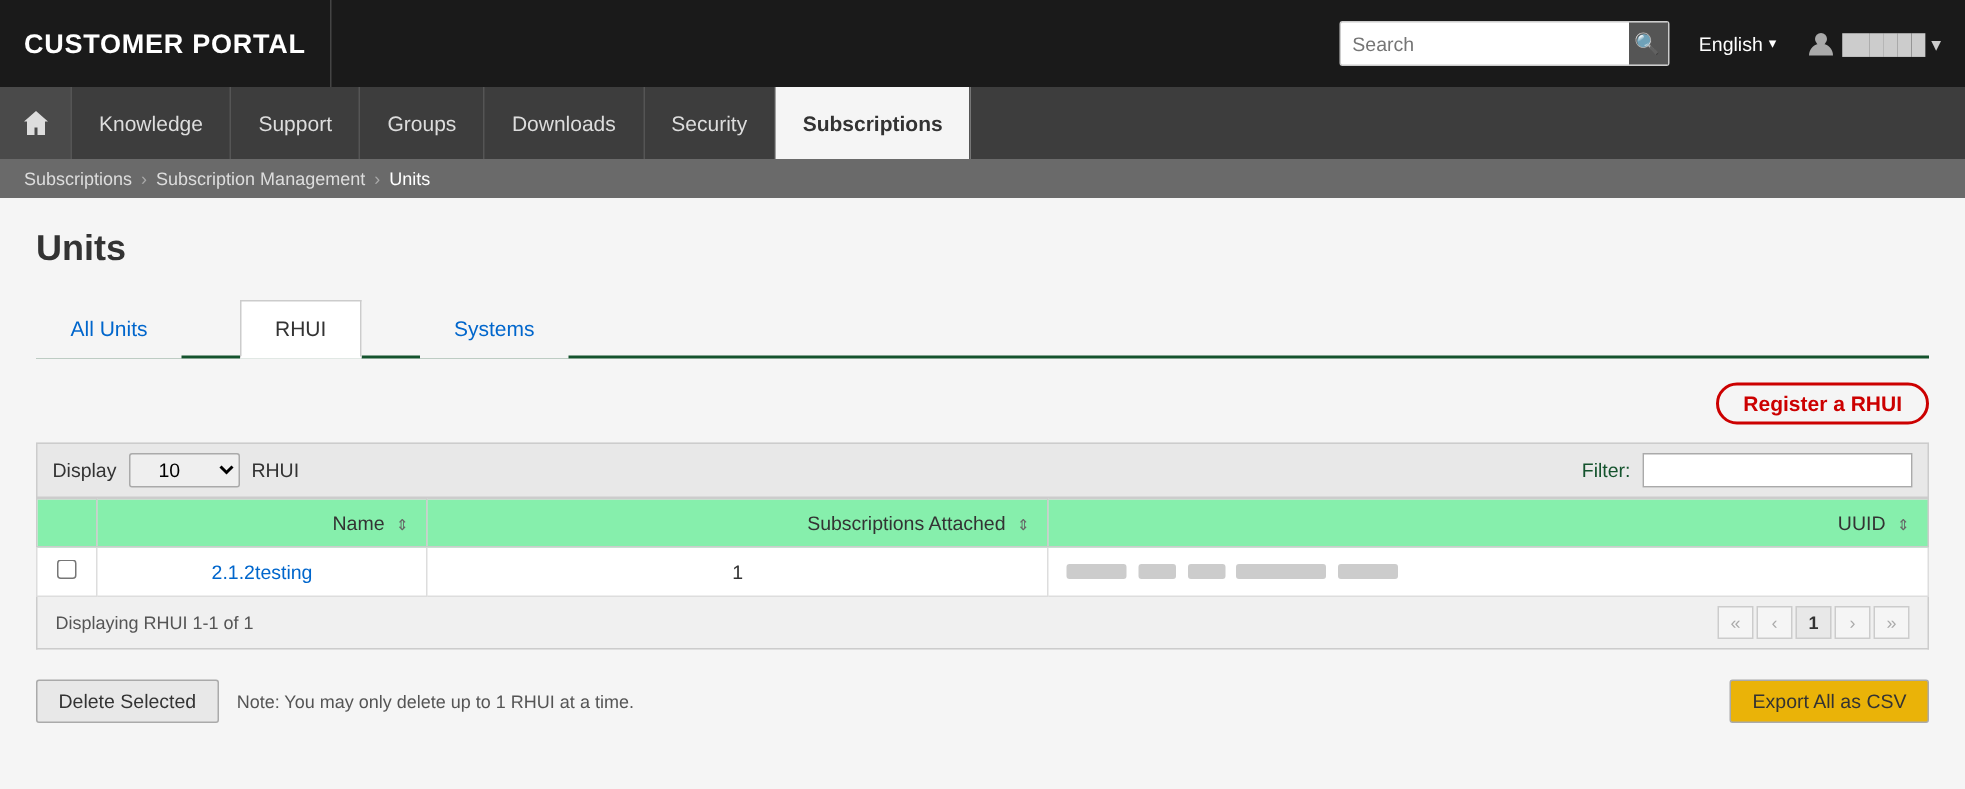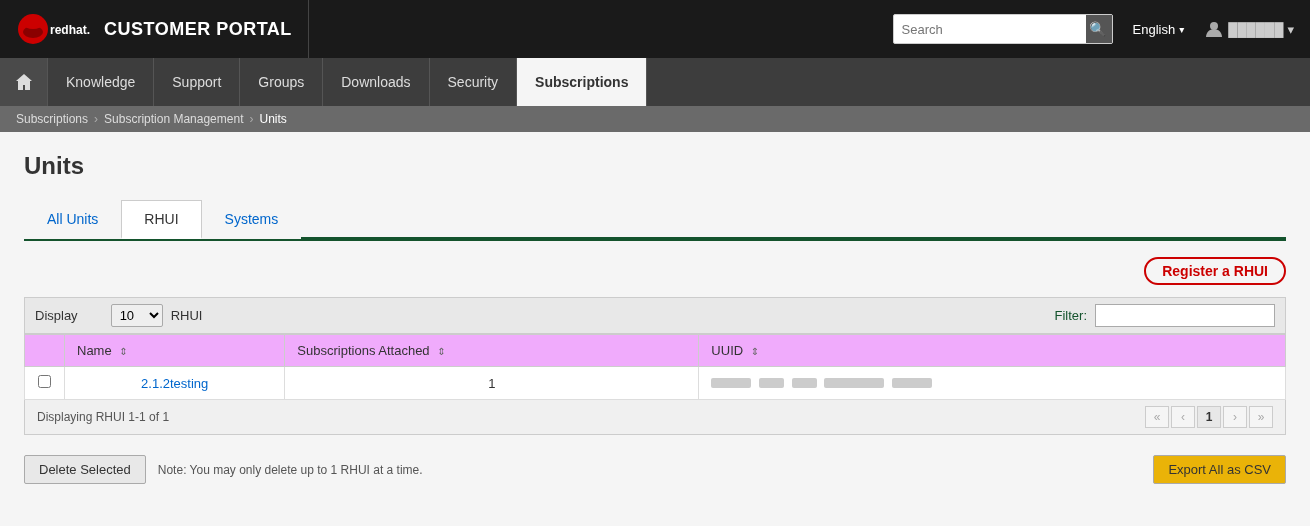--- a/index.html
+++ b/index.html
@@ -149,22 +149,23 @@
     .page-title {
       font-size: 24px;
       font-weight: bold;
       color: #333;
       margin-bottom: 20px;
     }
 
     
     .tabs {
       display: flex;
-      border-bottom: 4px solid #14532d;
+      border-bottom: 2px solid #14532d;
       margin-bottom: 16px;
+      gap: 39px;
     }
     .tab {
       padding: 10px 22px;
       cursor: pointer;
       font-size: 14px;
       color: #0066cc;
       border: 1px solid transparent;
       border-bottom: none;
       margin-bottom: -2px;
       background: #f5f5f5;
@@ -199,47 +200,46 @@
     .table-controls {
       display: flex;
       align-items: center;
       background: #e8e8e8;
       padding: 6px 10px;
       border: 1px solid #ccc;
       gap: 8px;
     }
     .display-label { font-size: 13px; color: #333; }
     .display-select {
-      padding: 2px 4px;
+      padding: 2px 15px;
       font-size: 13px;
       border: 1px solid #aaa;
       border-radius: 2px;
       cursor: pointer;
-      margin-left: 25px;
     }
     .rhui-label { font-size: 13px; color: #333; flex: 1; }
     .filter-label { font-size: 13px; color: #14532d; }
     .filter-input {
       border: 1px solid #aaa;
       padding: 3px 6px;
       font-size: 13px;
       width: 180px;
     }
 
     
     .data-table {
       width: 100%;
       border-collapse: collapse;
       background: #fff;
       border: 1px solid #ccc;
     }
     .data-table th {
-      background: #f0abfc;
+      background: #86efac;
       padding: 8px 12px;
-      text-align: left;
+      text-align: right;
       font-size: 13px;
       font-weight: normal;
       color: #333;
       border: 1px solid #ccc;
       cursor: pointer;
     }
     .data-table th:first-child { width: 40px; }
     .data-table th .sort-arrows {
       display: inline-block;
       margin-left: 4px;
@@ -332,32 +332,20 @@
     }
 
     
     input[type="checkbox"] { cursor: pointer; }
   </style>
 </head>
 <body>
 
 <div class="top-header">
   <div class="logo-area">
-    <div class="redhat-logo">
-      <svg width="78" height="34" viewBox="0 0 78 34">
-
-        <circle cx="17" cy="17" r="15" fill="#cc0000"></circle>
-        <ellipse cx="17" cy="20" rx="10" ry="6" fill="#8a0000"></ellipse>
-
-        <ellipse cx="17" cy="13" rx="9" ry="4" fill="#cc0000"></ellipse>
-
-        <rect x="11" y="6" width="12" height="8" rx="2" fill="#cc0000"></rect>
-        <text x="34" y="22" fill="white" font-size="12" font-weight="bold" font-family="Arial">redhat.</text>
-      </svg>
-    </div>
     <span class="portal-title">CUSTOMER PORTAL</span>
   </div>
   <div class="header-spacer"></div>
   <div class="search-area">
     <input type="text" placeholder="Search" style="">
     <button class="search-icon-btn">🔍</button>
   </div>
   <div class="lang-selector">
     <span>English</span>
     <span class="arrow">▾</span>

